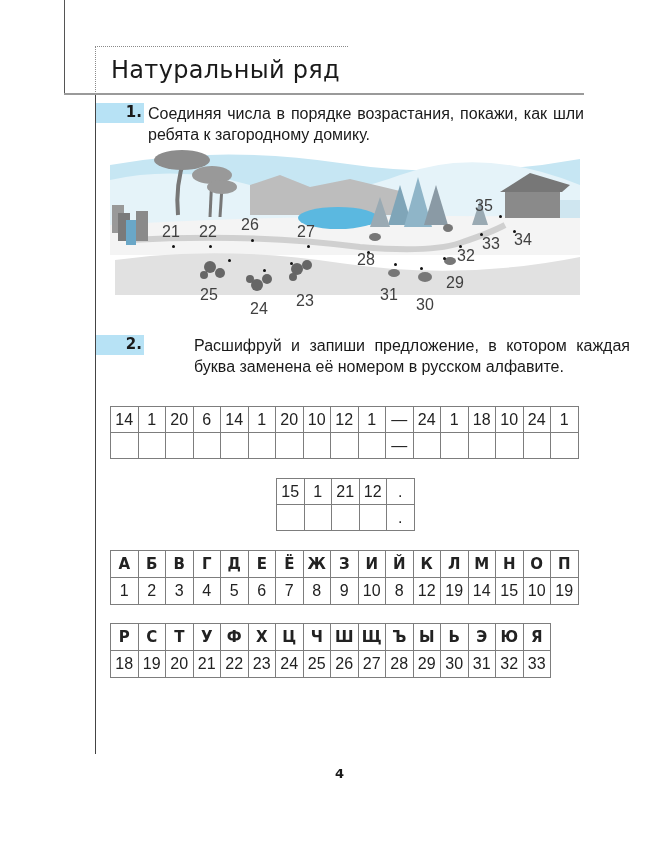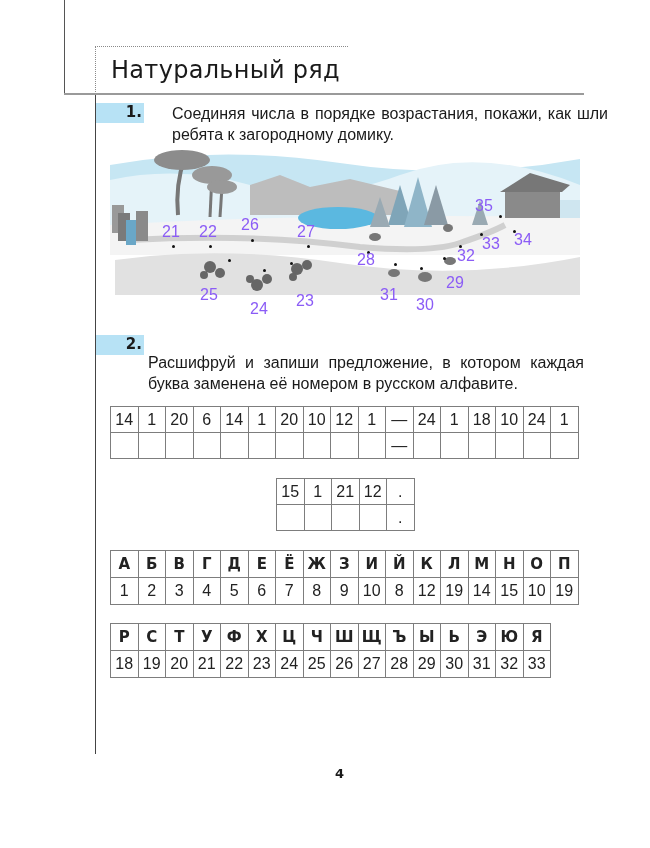--- a/index.html
+++ b/index.html
@@ -15,21 +15,21 @@
   .title { position: absolute; left: 111px; top: 56px; font-size: 24px; font-weight: normal; letter-spacing: 0.3px; }
 
   .task { position: absolute; left: 96px; width: 490px; }
   .task-num-bar { position: absolute; left: 0; width: 48px; height: 20px; background: #b7e2f5; }
   .task-num { position: absolute; left: 26px; width: 20px; text-align: right; font-weight: bold; font-size: 15px; }
   .task-text { position: absolute; left: 52px; width: 436px; font-family: "Liberation Sans", sans-serif;
                font-size: 16px; line-height: 21px; text-align: justify; text-align-last: left; }
 
   .scene { position: absolute; left: 100px; top: 145px; width: 485px; height: 180px; }
   .dot { position: absolute; width: 3px; height: 3px; background: #111; border-radius: 50%; }
-  .dot-label { position: absolute; font-family: "Liberation Sans", sans-serif; font-size: 16px; color: #8b5cf6; }
+  .dot-label { position: absolute; font-family: "Liberation Sans", sans-serif; font-size: 16px; color: #404040; }
 
   table.grid { position: absolute; border-collapse: collapse; font-family: "Liberation Sans", sans-serif; }
   table.grid td { border: 1.5px solid #7d7d7d; text-align: center; font-size: 16px; padding: 0; color: #222; }
   table.code td { width: 26.5px; height: 25px; }
   table.letters td { width: 26.5px; height: 26px; }
   table.letters tr.head td { font-weight: bold; font-family: "DejaVu Sans", sans-serif; font-size: 15px; }
 
   .page-num { position: absolute; left: 335px; top: 766px; font-weight: bold; font-size: 13px; }
 </style>
 </head>
@@ -37,21 +37,21 @@
 
 <div class="margin-line"></div>
 <div class="margin-line-2"></div>
 <div class="title-box"></div>
 <div class="header-rule"></div>
 <div class="title">Натуральный ряд</div>
 
 <div class="task" style="top:103px;">
   <div class="task-num-bar"></div>
   <div class="task-num" style="top:0;">1.</div>
-  <div class="task-text" style="top:0;margin-left:24px;">Соединяя числа в порядке возрастания, покажи, как шли ребята к загородному домику.</div>
+  <div class="task-text" style="top:0;">Соединяя числа в порядке возрастания, покажи, как шли ребята к загородному домику.</div>
 </div>
 
 <div class="scene">
   <svg width="485" height="180" viewBox="0 0 485 180">
 
     <path d="M10 20 Q120 0 240 18 T480 14 L480 70 L10 70 Z" fill="#c6e6f3"></path>
     <path d="M10 35 Q80 20 150 40 T300 30 T480 40 L480 80 L10 80 Z" fill="#e5f3f9"></path>
 
     <path d="M150 40 L180 30 L210 42 L250 34 L300 46 L300 70 L150 70 Z" fill="#bdbdbd"></path>
 
@@ -136,21 +136,21 @@
   <div class="dot-label" style="left:382px;top:90px;">33</div>
   <div class="dot" style="left:413px;top:85px;"></div>
   <div class="dot-label" style="left:414px;top:86px;">34</div>
   <div class="dot" style="left:399px;top:70px;"></div>
   <div class="dot-label" style="left:375px;top:52px;">35</div>
 </div>
 
 <div class="task" style="top:335px;">
   <div class="task-num-bar"></div>
   <div class="task-num" style="top:0;">2.</div>
-  <div class="task-text" style="top:17px;">Расшифруй и запиши предложение, в котором каждая буква заменена её номером в русском алфавите.</div>
+  <div class="task-text" style="top:0;margin-left:46px;">Расшифруй и запиши предложение, в котором каждая буква заменена её номером в русском алфавите.</div>
 </div>
 
 <table class="grid code" style="left:110px;top:406px;">
   <tbody>
       <tr>
     <td>14</td>
     <td>1</td>
     <td>20</td>
     <td>6</td>
     <td>14</td>

